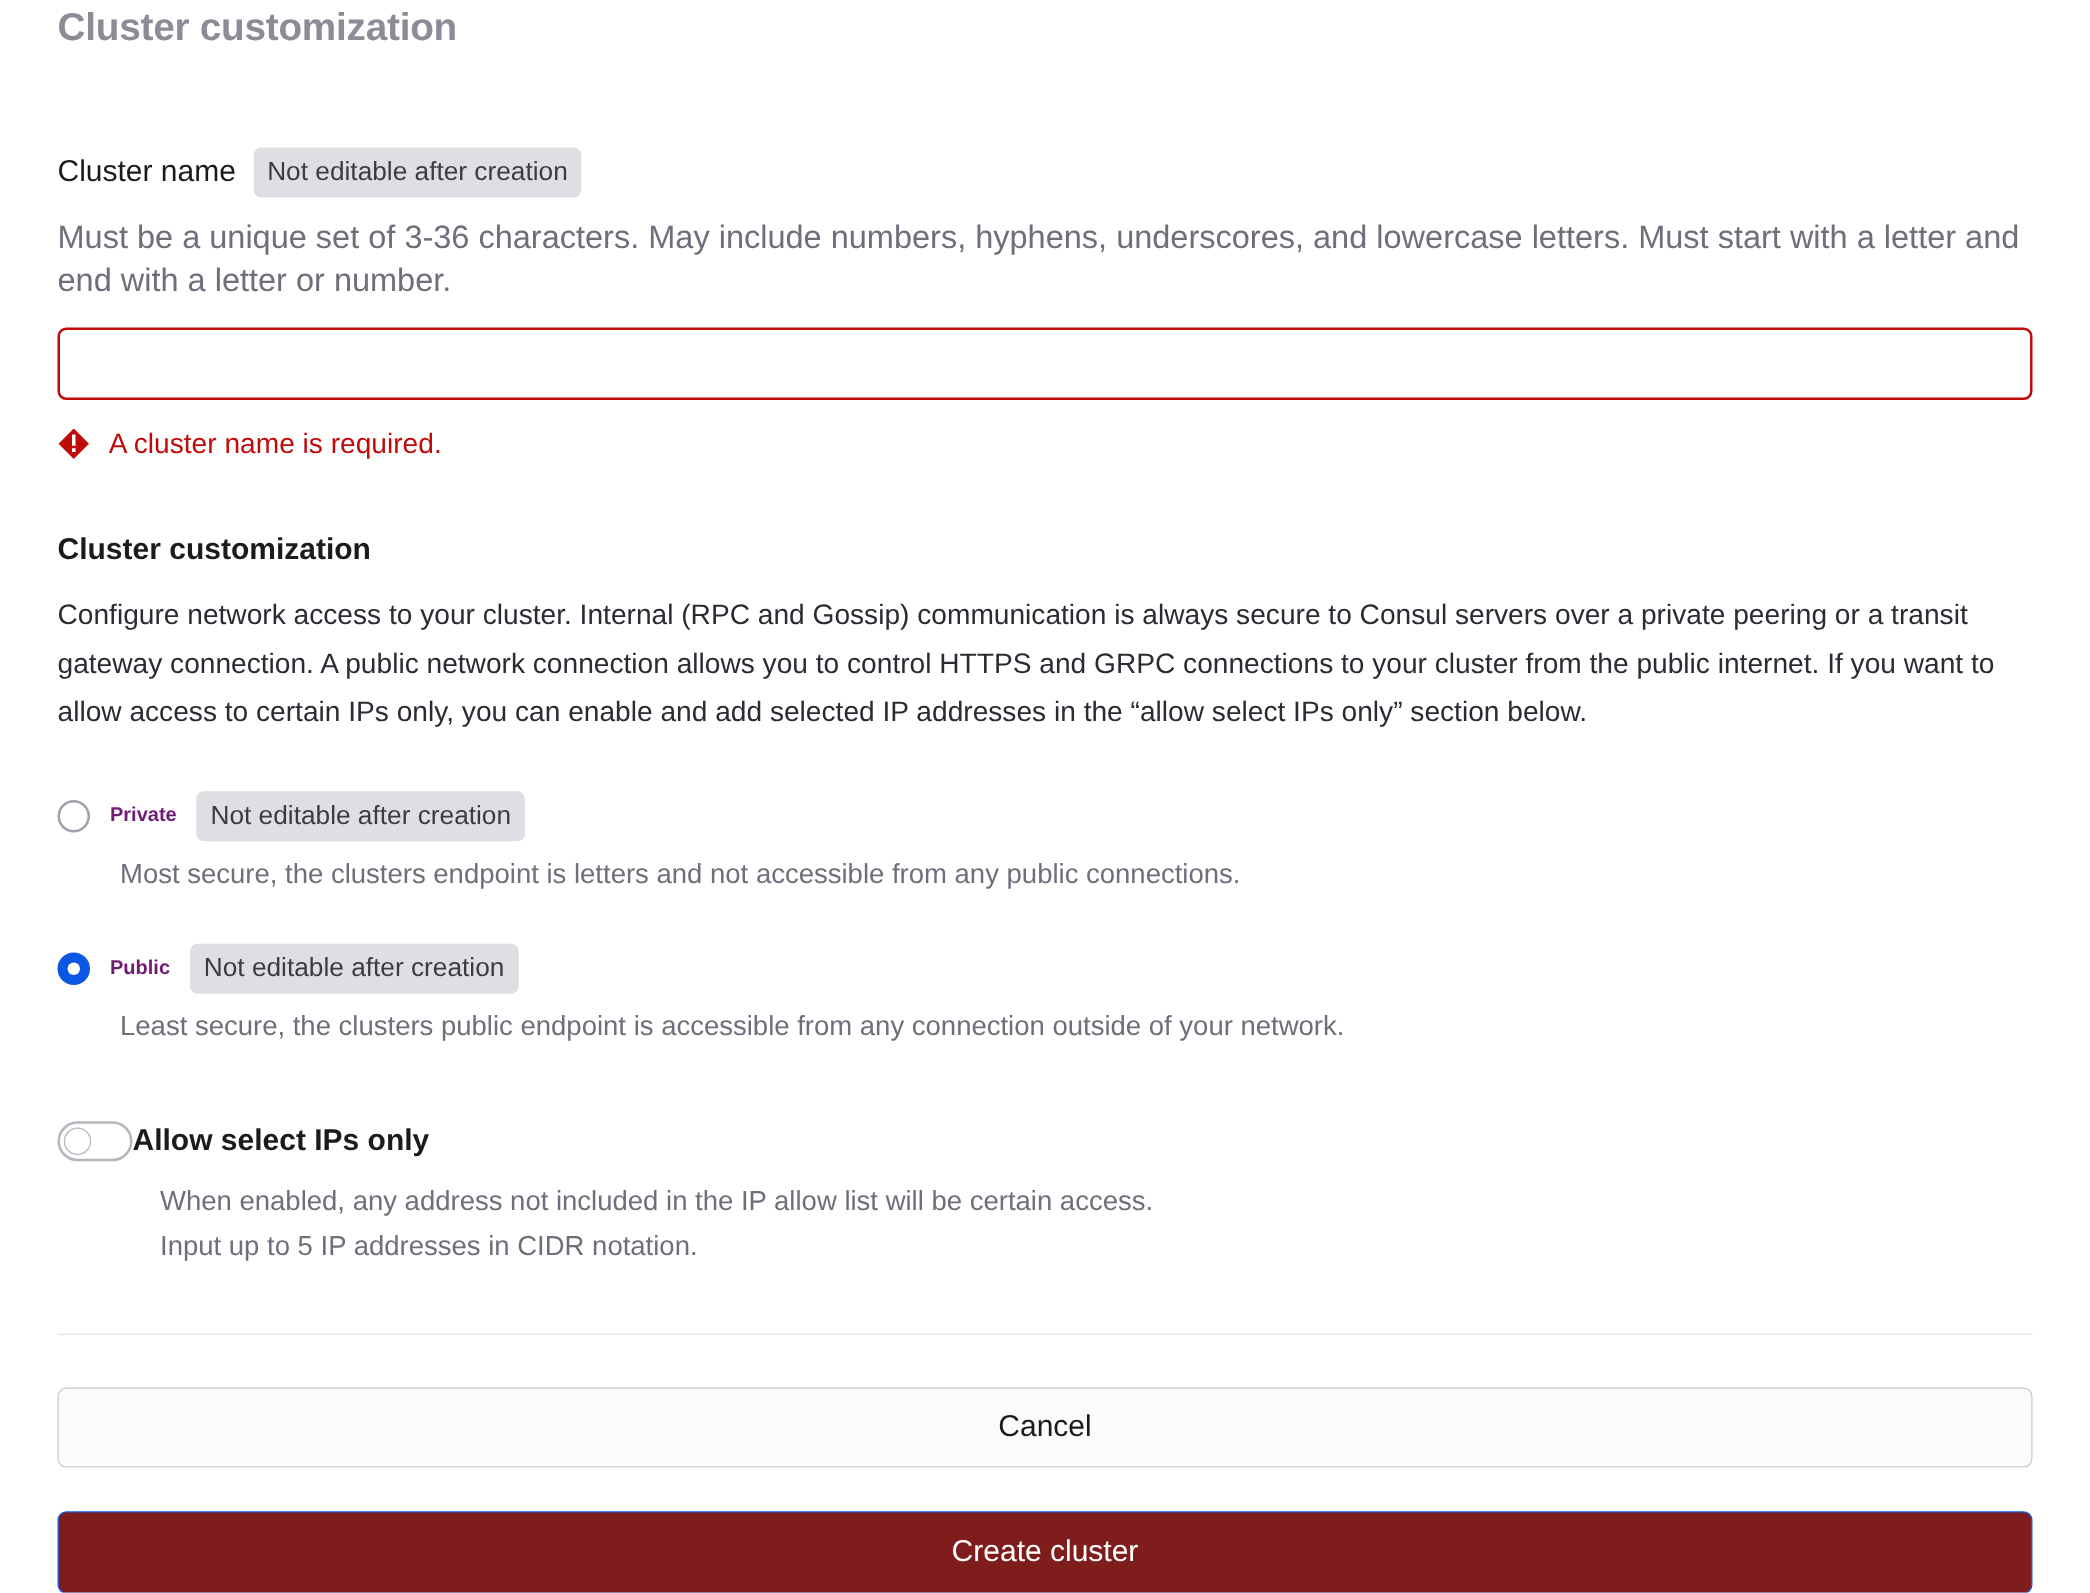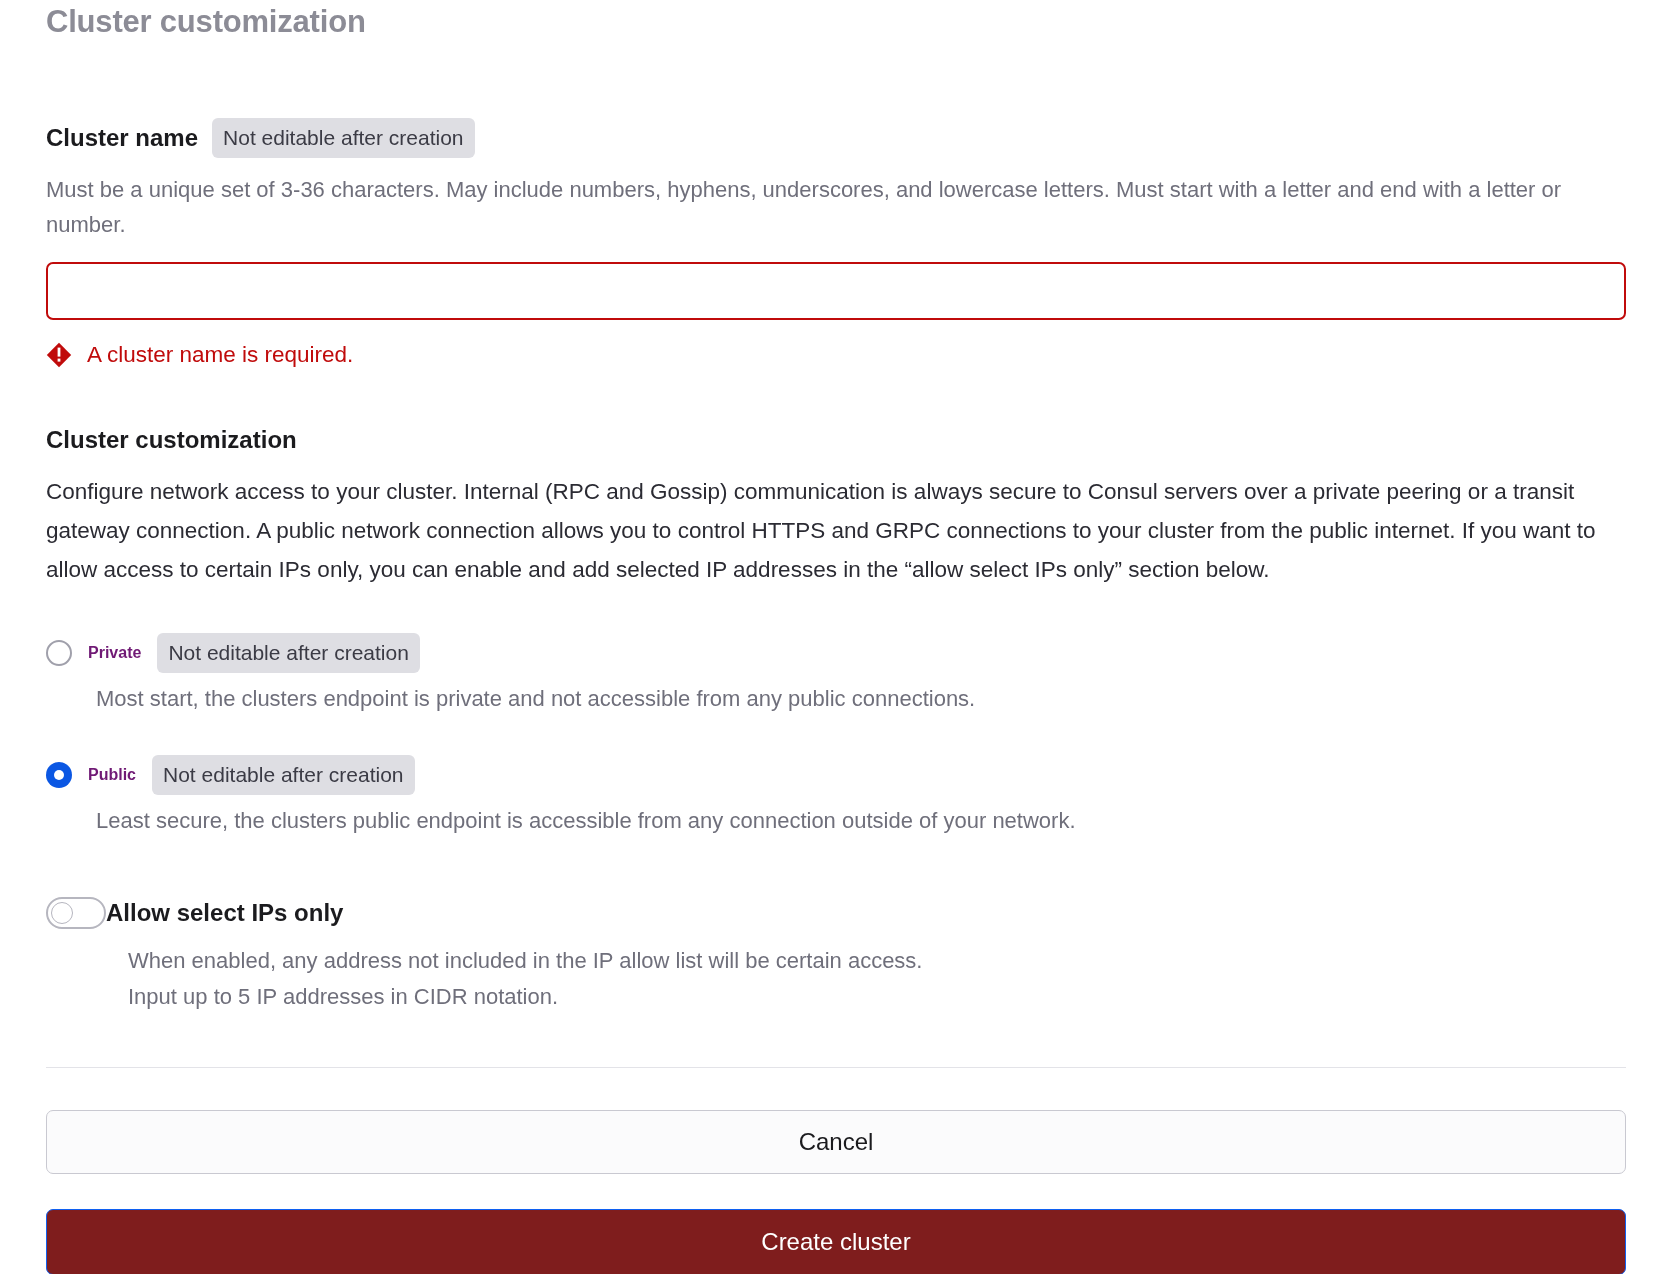--- a/index.html
+++ b/index.html
@@ -37,37 +37,37 @@
 
   
   .field-label-row {
     display: flex;
     align-items: center;
     gap: 14px;
     margin-top: 72px;
   }
   .field-label {
     font-size: 24px;
-    font-weight: bold;
+    font-weight: normal;
     color: #1b1b1e;
     line-height: 28px;
   }
   .badge {
     display: inline-block;
     background: #dedee3;
     color: #3b3b45;
     font-size: 21px;
     line-height: 21px;
     padding: 9px 11px 10px 11px;
     border-radius: 6px;
     white-space: nowrap;
   }
 
   .help-text {
-    font-size: 22px;
+    font-size: 26px;
     line-height: 35px;
     color: #6f6f7b;
     margin-top: 14px;
     max-width: 1570px;
   }
 
   .text-input {
     display: block;
     box-sizing: border-box;
     width: 1580px;
@@ -275,21 +275,21 @@
   <div class="sub-title">Cluster customization</div>
   <div class="body-text">Configure network access to your cluster. Internal (RPC and Gossip) communication is always secure to Consul servers over a private peering or a transit gateway connection. A public network connection allows you to control HTTPS and GRPC connections to your cluster from the public internet. If you want to allow access to certain IPs only, you can enable and add selected IP addresses in the “allow select IPs only” section below.</div>
 
   <div class="radio-group">
 
     <div class="radio-row">
       <span class="radio"></span>
       <span class="radio-label">Private</span>
       <span class="badge">Not editable after creation</span>
     </div>
-    <div class="radio-desc">Most start, the clusters endpoint is private and not accessible from any public connections.</div>
+    <div class="radio-desc">Most secure, the clusters endpoint is letters and not accessible from any public connections.</div>
 
     <div class="radio-row radio-row-2">
       <span class="radio checked"></span>
       <span class="radio-label">Public</span>
       <span class="badge">Not editable after creation</span>
     </div>
     <div class="radio-desc">Least secure, the clusters public endpoint is accessible from any connection outside of your network.</div>
   </div>
 
   <div class="toggle-block">

